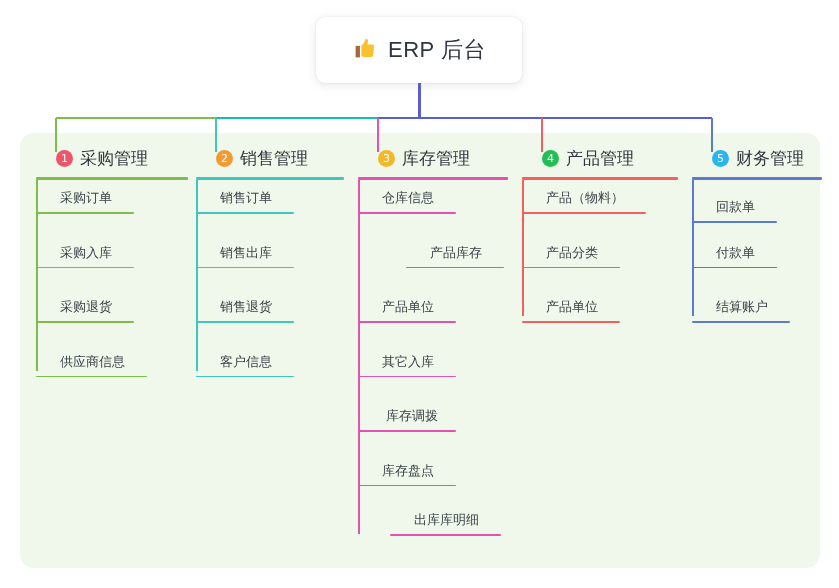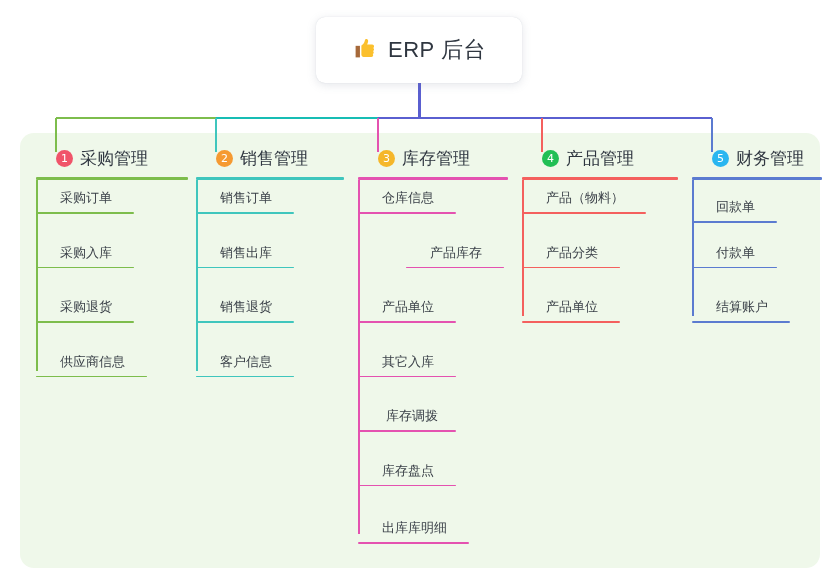--- a/index.html
+++ b/index.html
@@ -154,21 +154,21 @@
         </div>
         <div class="head-rule" style="background: rgb(228, 82, 176); width: 150px;"></div>
         <div class="leaves" style="height: 381.5px;">
           <div class="stalk" style="background: rgb(228, 82, 176); top: 0px; height: 354px;"></div>
           <div class="leaf" style="top: 8px; font-family: Liberation Serif, serif;"><span class="leaf-text">仓库信息</span><div class="leaf-rule" style="background: rgb(228, 82, 176); width: 98px;"></div></div>
           <div class="leaf" style="top: 62.5px; padding-left: 48px;"><span class="leaf-text">产品库存</span><div class="leaf-rule" style="background: rgb(228, 82, 176); width: 98px;"></div></div>
           <div class="leaf" style="top: 117px;"><span class="leaf-text">产品单位</span><div class="leaf-rule" style="background: rgb(228, 82, 176); width: 98px;"></div></div>
           <div class="leaf" style="top: 171.5px;"><span class="leaf-text">其它入库</span><div class="leaf-rule" style="background: rgb(228, 82, 176); width: 98px;"></div></div>
           <div class="leaf" style="top: 226px; text-align: center;"><span class="leaf-text">库存调拨</span><div class="leaf-rule" style="background: rgb(228, 82, 176); width: 98px;"></div></div>
           <div class="leaf" style="top: 280.5px;"><span class="leaf-text">库存盘点</span><div class="leaf-rule" style="background: rgb(228, 82, 176); width: 98px;"></div></div>
-          <div class="leaf" style="top: 338px;"><span class="leaf-text">出库库明细</span><div class="leaf-rule" style="background: rgb(228, 82, 176); width: 111px;"></div></div>
+          <div class="leaf" style="top: 330px; padding-left: 32px;"><span class="leaf-text">出库库明细</span><div class="leaf-rule" style="background: rgb(228, 82, 176); width: 111px;"></div></div>
         </div>
       </div>
       <div class="col" style="left: 522px;">
         <div class="col-head">
           <span class="badge" style="background: rgb(33, 191, 85);">4</span>
           <span class="col-title">产品管理</span>
         </div>
         <div class="head-rule" style="background: rgb(244, 96, 94); width: 156px;"></div>
         <div class="leaves" style="height: 163.5px;">
           <div class="stalk" style="background: rgb(244, 96, 94); top: 0px; height: 136px;"></div>

